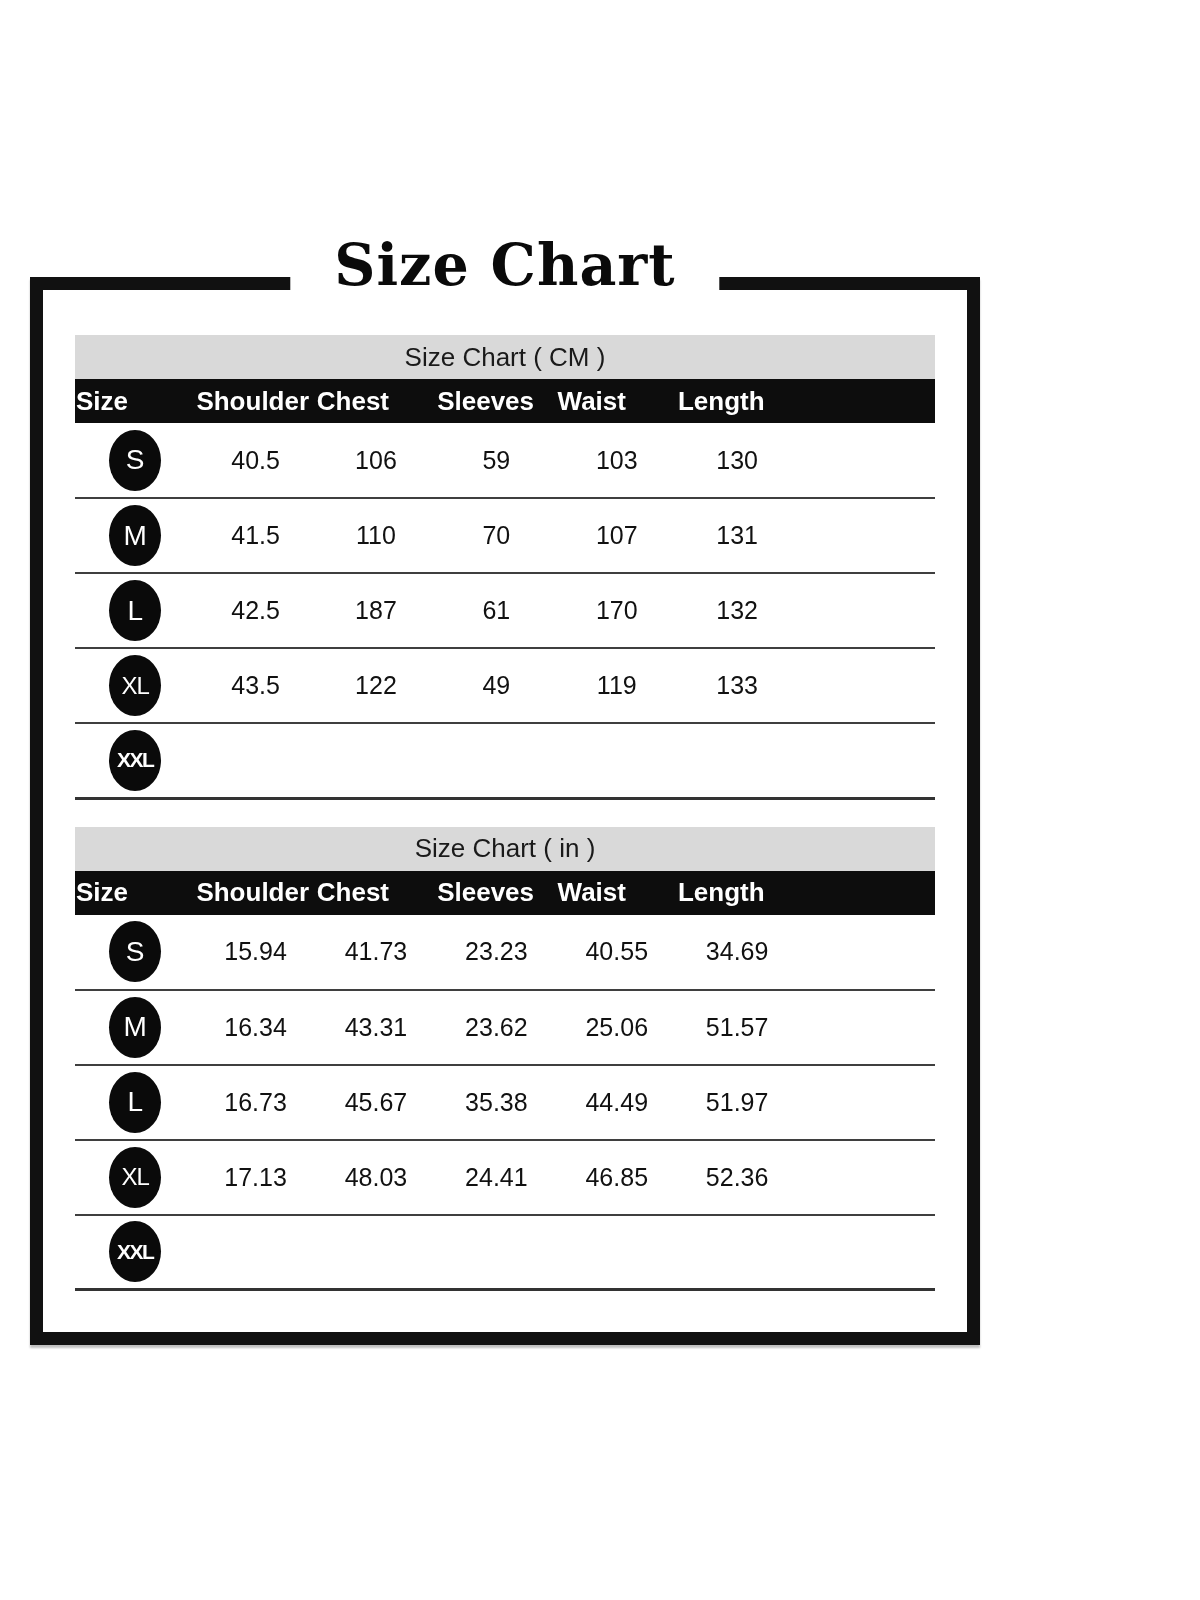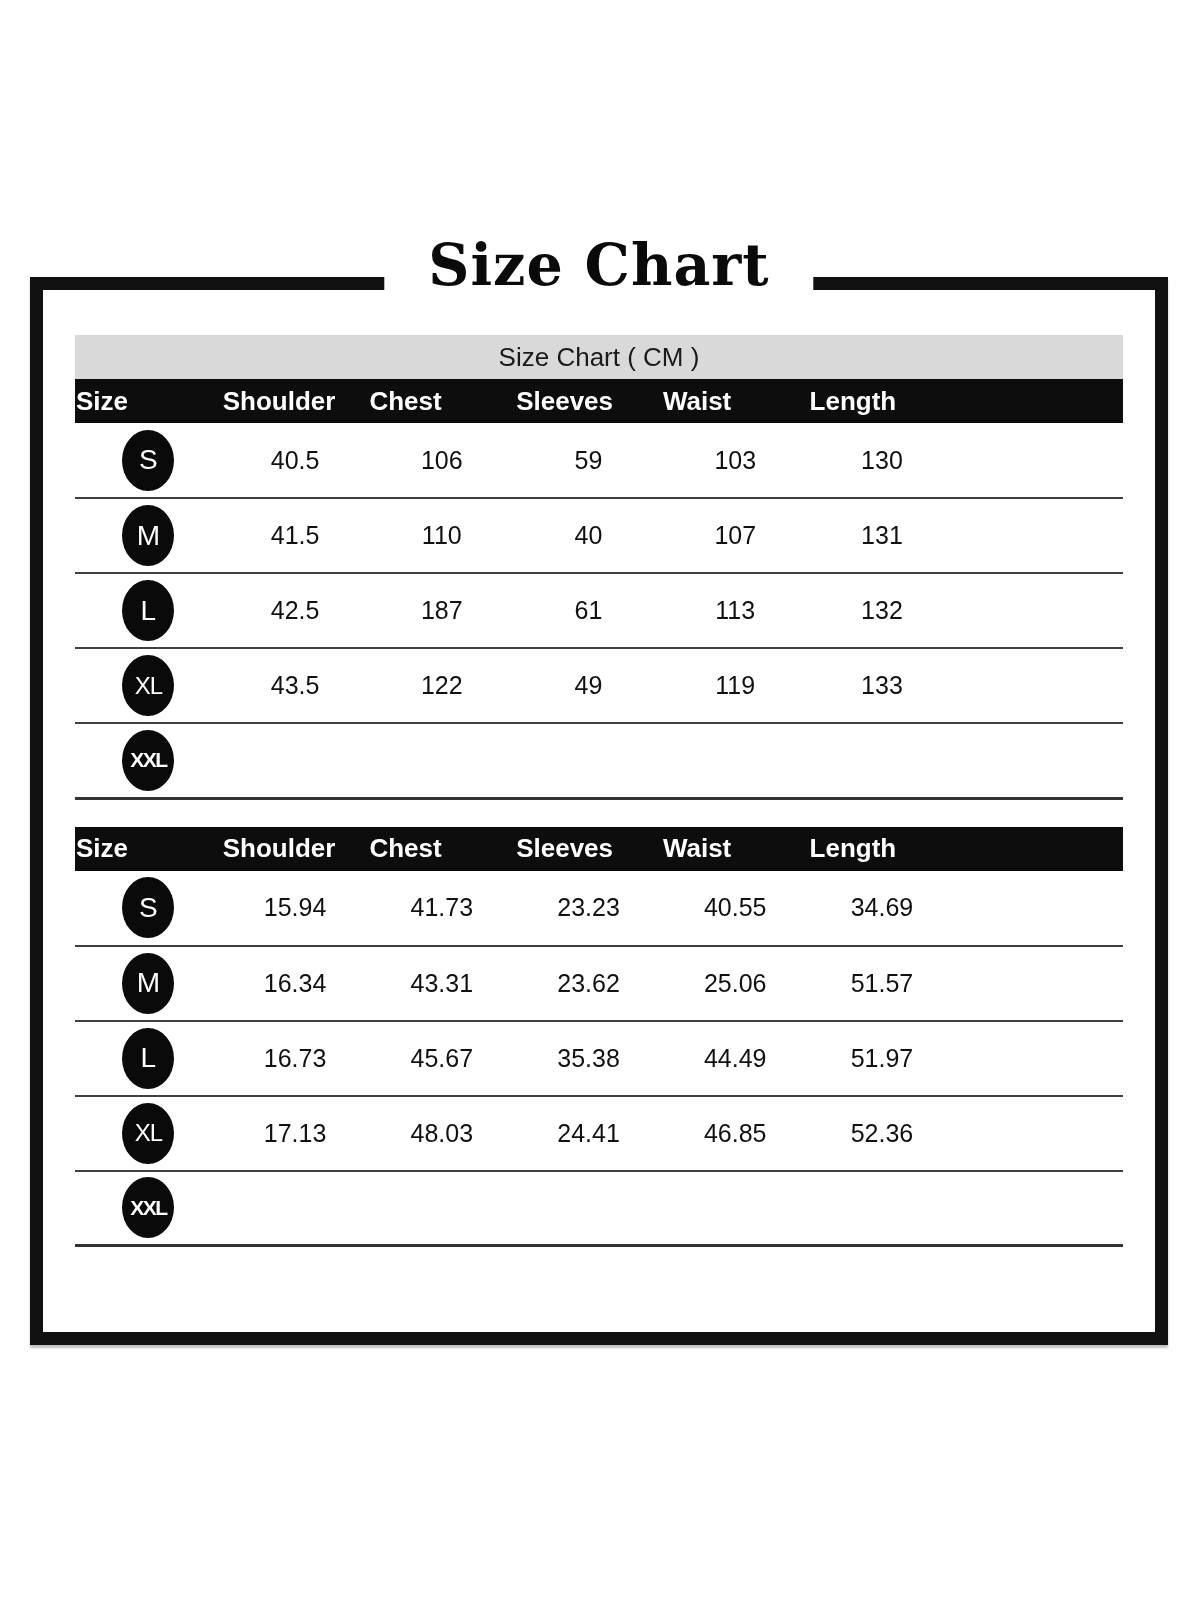--- a/index.html
+++ b/index.html
@@ -22,21 +22,21 @@
   .page {
     position: relative;
     width: 1200px;
     height: 1600px;
     overflow: hidden;
   }
   .frame {
     position: absolute;
     left: 30px;
     top: 277px;
-    width: 1138px;
+    width: 950px;
     height: 1068px;
     box-sizing: border-box;
     border: 13px solid var(--border);
     box-shadow: 0 3px 2px rgba(0,0,0,0.25);
     background: transparent;
   }
   .title {
     position: absolute;
     top: -63px;
     left: 50%;
@@ -144,31 +144,31 @@
               <td>106</td>
               <td>59</td>
               <td>103</td>
               <td>130</td>
               <td></td>
             </tr>
             <tr class="data-row">
               <td><span class="size-badge len1">M</span></td>
               <td>41.5</td>
               <td>110</td>
-              <td>40</td>
+              <td>70</td>
               <td>107</td>
               <td>131</td>
               <td></td>
             </tr>
             <tr class="data-row">
               <td><span class="size-badge len1">L</span></td>
               <td>42.5</td>
               <td>187</td>
               <td>61</td>
-              <td>113</td>
+              <td>170</td>
               <td>132</td>
               <td></td>
             </tr>
             <tr class="data-row">
               <td><span class="size-badge len2">XL</span></td>
               <td>43.5</td>
               <td>122</td>
               <td>49</td>
               <td>119</td>
               <td>133</td>
@@ -190,20 +190,23 @@
     <colgroup>
       <col style="width:14%">
             <col style="width:14%">
             <col style="width:14%">
       <col style="width:14%">
             <col style="width:14%">
             <col style="width:14%">
       <col style="width:16%">
     </colgroup>
     <thead>
+      <tr>
+        <th class="caption-cell" colspan="7">Size Chart ( in )</th>
+      </tr>
       <tr class="head-row">
               <th>Size</th>
               <th>Shoulder</th>
               <th>Chest</th>
               <th>Sleeves</th>
               <th>Waist</th>
               <th>Length</th>
               <th></th>
             </tr>
     </thead>

